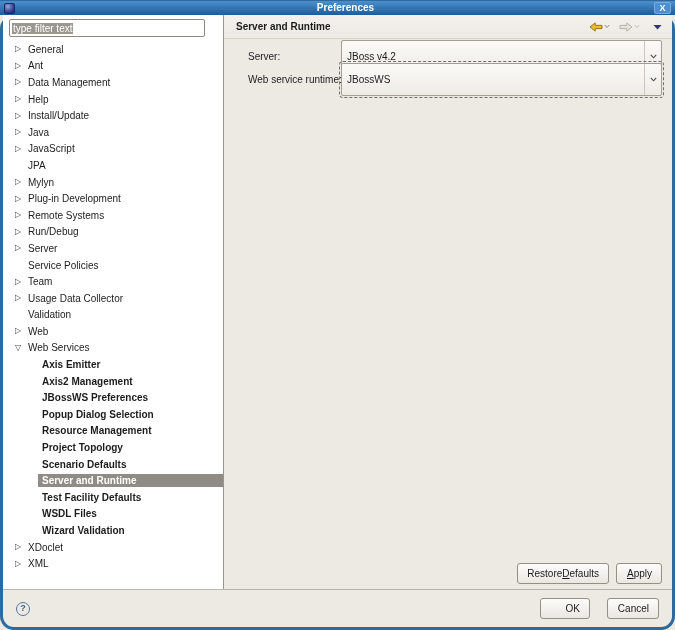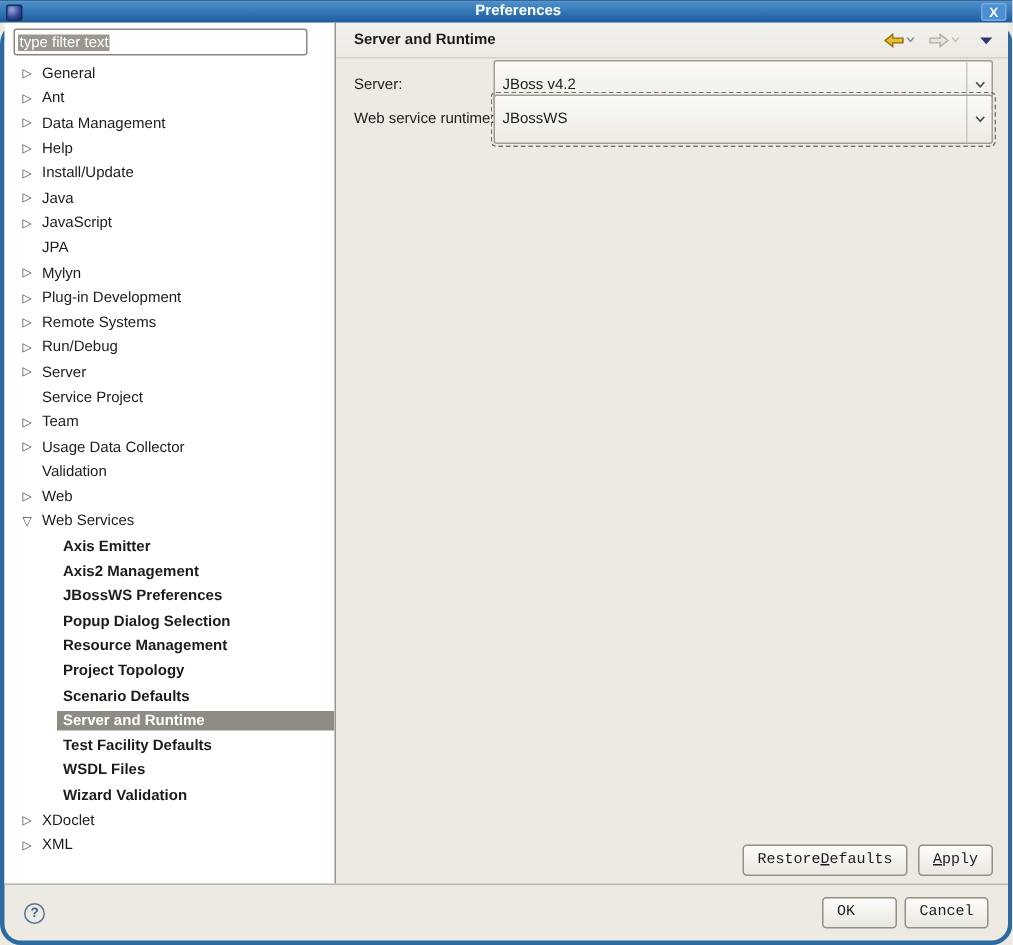--- a/index.html
+++ b/index.html
@@ -73,21 +73,21 @@
   .content-header {
     height: 24px; flex: none; display: flex; align-items: center;
     padding: 0 8px 0 12px;
     background: linear-gradient(#f3f1ed, #edeae4);
     border-bottom: 1px solid #d6d2ca;
   }
   .content-title { font-weight: bold; font-size: 10px; }
   .nav-icons { margin-left: auto; display: flex; align-items: center; }
   .nav-group { display: flex; align-items: center; margin-left: 9px; }
   .view-menu { margin-left: 13px; margin-right: 2px; }
-  .form { padding: 9px 10px 0 12px; }
+  .form { padding: 9px 10px 0 24px; }
   .form-row { display: flex; align-items: center; height: 17px; margin-bottom: 6px; }
   .form-label { width: 93px; flex: none; white-space: nowrap; }
   .combo {
     flex: 1; height: 33px; min-width: 0;
     background: linear-gradient(#fbfaf7, #eeebe6);
     border: 1px solid #a39e94; border-radius: 2px;
     display: flex; align-items: center; cursor: default;
   }
   .combo.focused { outline: 1px dashed #6e6e6e; outline-offset: 1px; }
   .combo-value { flex: 1; padding: 0 5px; white-space: nowrap; overflow: hidden; }
@@ -96,38 +96,38 @@
     display: flex; align-items: center; justify-content: center;
     border-left: 1px solid #cbc7bf;
   }
   .spacer { flex: 1; }
   .defaults-row { flex: none; display: flex; justify-content: flex-end; gap: 7px; padding: 0 10px 5px 0; }
   
   .btn {
     height: 21px; min-width: 46px; padding: 0 9px;
     background: linear-gradient(#fdfcfb, #eae7e1);
     border: 1px solid #968f85; border-radius: 3px;
-    font-family: Liberation Mono, monospace; font-size: 10px; color: #1c1c1c;
-    display: inline-flex; align-items: center; justify-content: flex-start;
+    font-family: Liberation Sans, sans-serif; font-size: 10px; color: #1c1c1c;
+    display: inline-flex; align-items: center; justify-content: flex-end;
     white-space: nowrap; cursor: default;
   }
   .btn .mnemonic { text-decoration: underline; }
   .btn-ok { min-width: 50px; }
   .btn-cancel { min-width: 52px; }
   
   .h-sep { height: 1px; flex: none; background: #b9b5ad; }
   .bottombar { height: 37px; flex: none; display: flex; align-items: center; padding: 0 13px; }
   .help-btn {
     width: 14px; height: 14px; border-radius: 50%;
     border: 1px solid #56779c; color: #3c5f85;
     font-size: 9px; font-weight: bold; line-height: 1;
     display: flex; align-items: center; justify-content: center; cursor: default;
     background: transparent;
   }
-  .footer-buttons { margin-left: auto; display: flex; gap: 5px; }
+  .footer-buttons { margin-left: auto; display: flex; gap: 17px; }
 </style>
 </head>
 <body>
 
 <div class="window">
 
   <div class="titlebar">
     <span class="app-icon"></span>
     <span class="title-text">Preferences</span>
     <span class="close-btn">X</span>
@@ -188,21 +188,21 @@
             <div class="tree-row">
               <span class="twisty">▷</span>
               <span class="tree-label">Run/Debug</span>
             </div>
             <div class="tree-row">
               <span class="twisty">▷</span>
               <span class="tree-label">Server</span>
             </div>
             <div class="tree-row">
               <span class="twisty"></span>
-              <span class="tree-label">Service Project</span>
+              <span class="tree-label">Service Policies</span>
             </div>
             <div class="tree-row">
               <span class="twisty">▷</span>
               <span class="tree-label">Team</span>
             </div>
             <div class="tree-row">
               <span class="twisty">▷</span>
               <span class="tree-label">Usage Data Collector</span>
             </div>
             <div class="tree-row">

